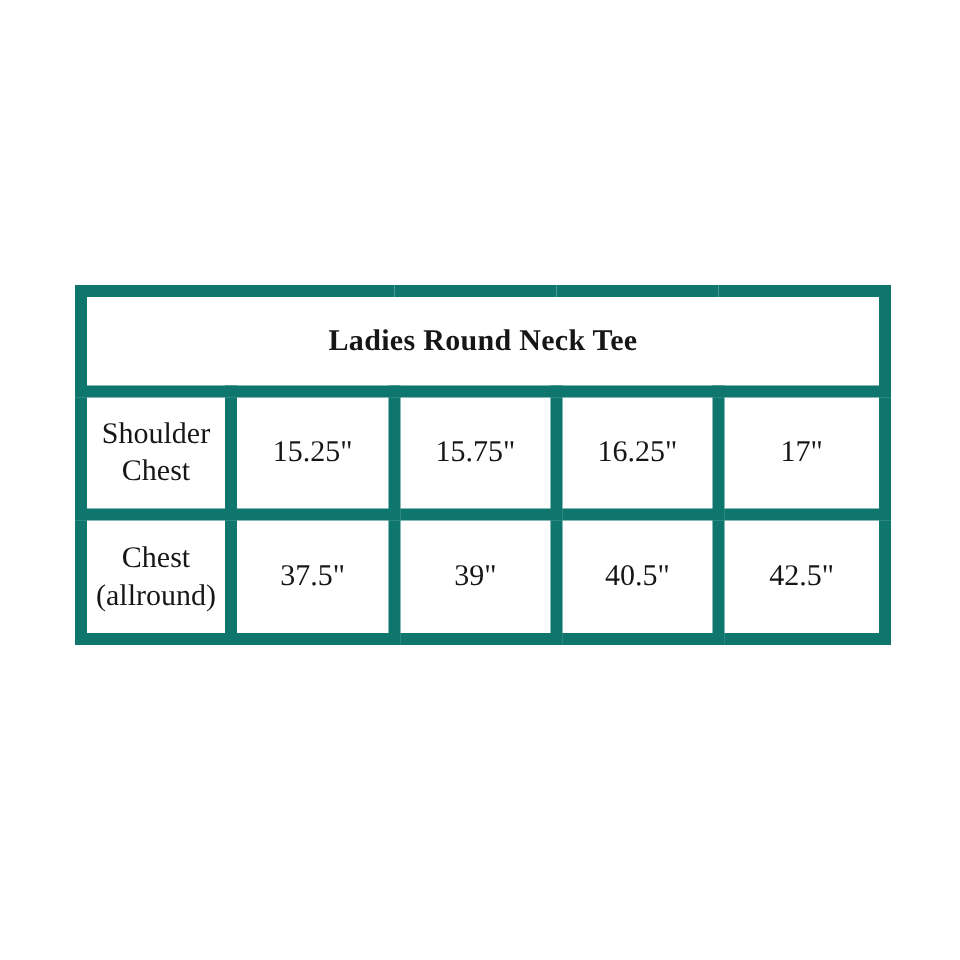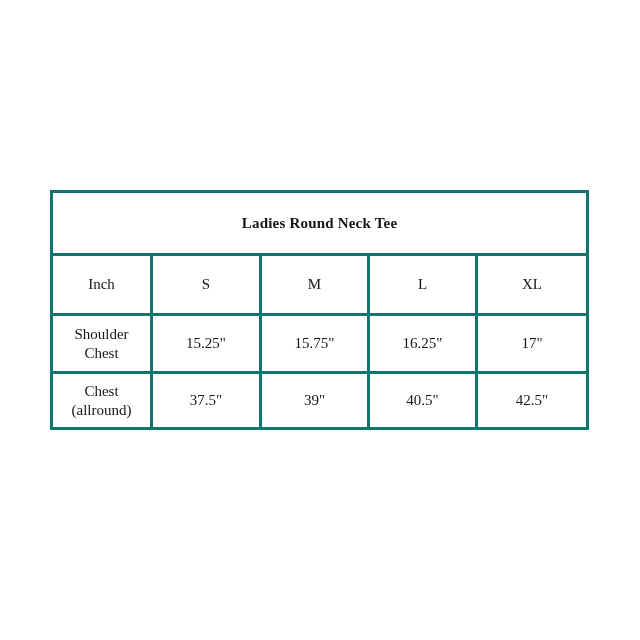--- a/index.html
+++ b/index.html
@@ -19,24 +19,24 @@
     left: 50px;
     top: 190px;
     width: 536px;
     height: 240px;
     border-collapse: collapse;
     table-layout: fixed;
     background: #ffffff;
     border: 3px solid #161616;
   }
   table.size-chart td {
-    border: 3px solid #0f766e;
+    border: 8px solid #0f766e;
     text-align: center;
     vertical-align: middle;
-    font-size: 15px;
+    font-size: 20px;
     line-height: 1.25;
     padding: 2px 3px;
     overflow: hidden;
   }
   td.title-cell {
     font-weight: bold;
     font-size: 17.5px;
     letter-spacing: 0.2px;
   }
   tr.title-row   { height: 50px; }
@@ -53,27 +53,20 @@
     <col style="width:100px">
     <col style="width:109px">
     <col style="width:108px">
     <col style="width:108px">
     <col style="width:111px">
   </colgroup>
   <tbody>
     <tr class="title-row">
       <td colspan="5" class="title-cell">Ladies Round Neck Tee</td>
     </tr>
-    <tr class="header-row">
-      <td>Inch</td>
-      <td>S</td>
-      <td>M</td>
-      <td>L</td>
-      <td>XL</td>
-    </tr>
     <tr class="data-row-1">
       <td>Shoulder Chest</td>
       <td>15.25"</td>
       <td>15.75"</td>
       <td>16.25"</td>
       <td>17"</td>
     </tr>
     <tr class="data-row-2">
       <td>Chest (allround)</td>
       <td>37.5"</td>

